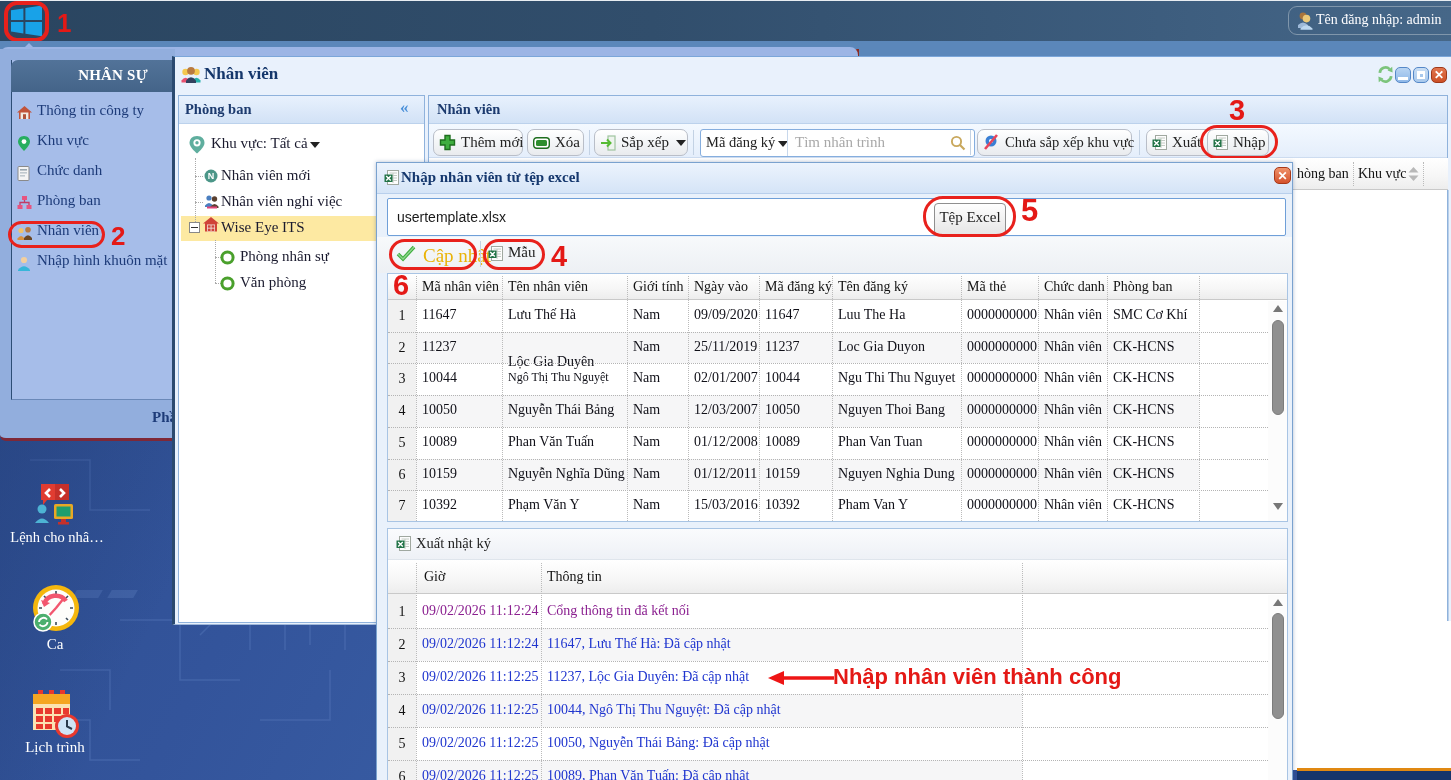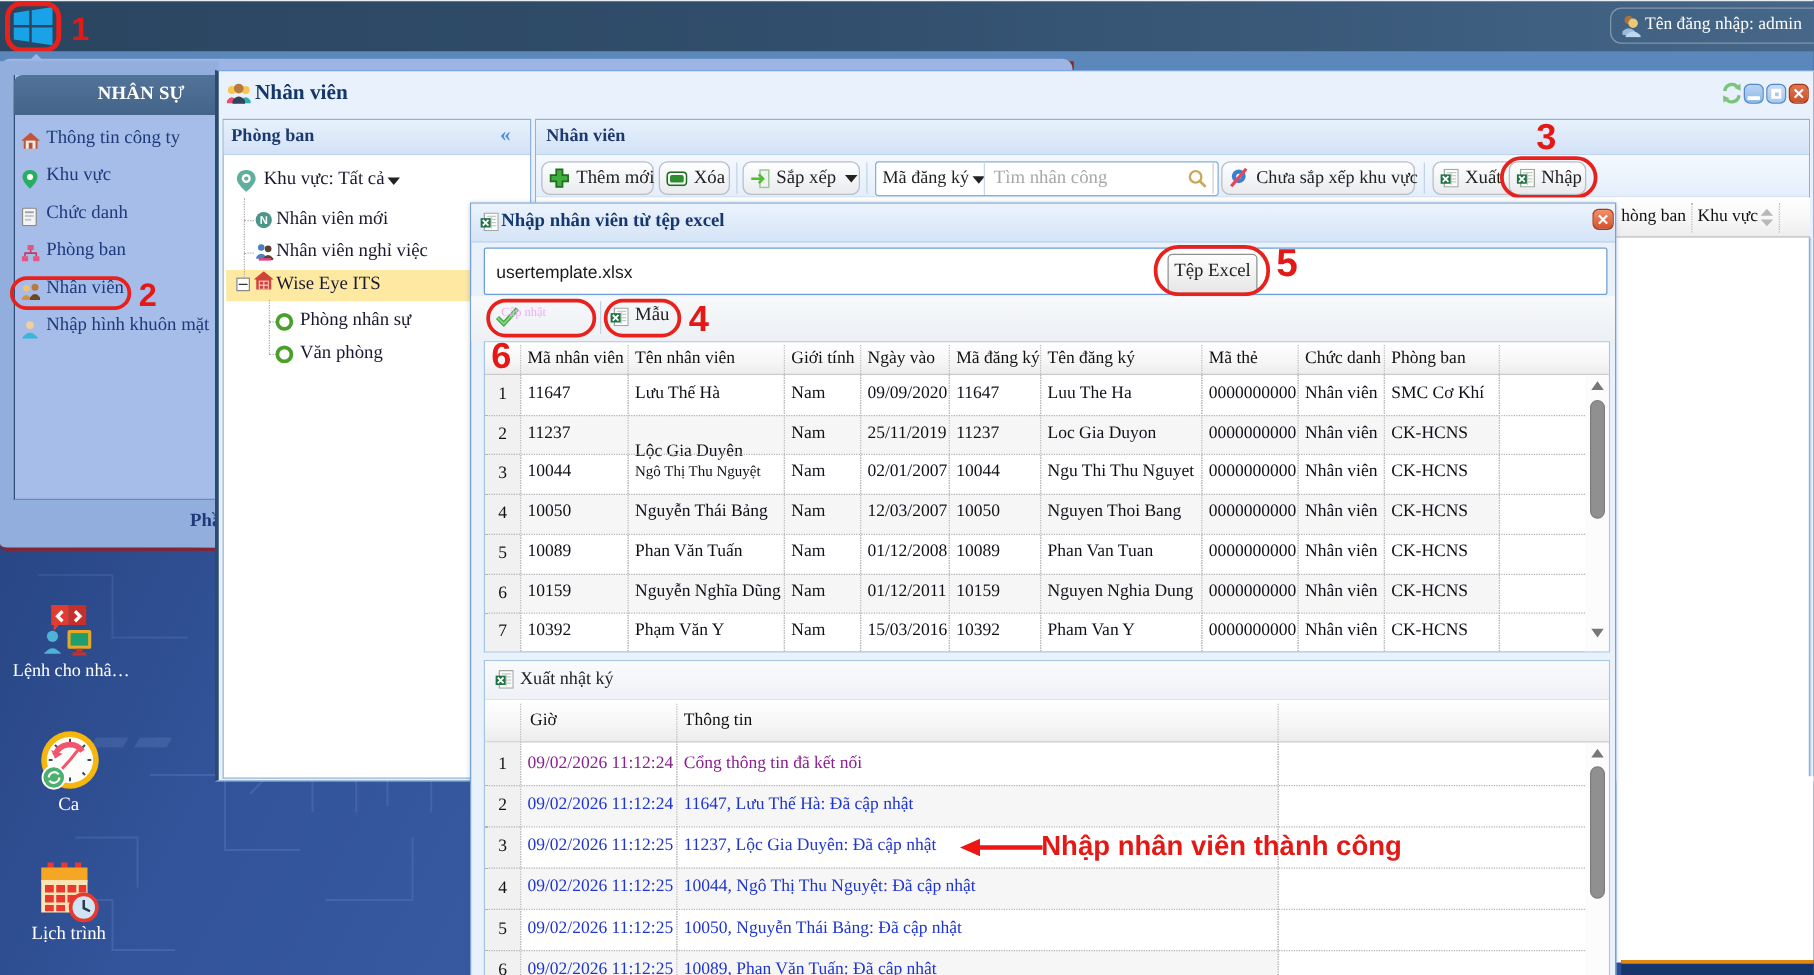--- a/index.html
+++ b/index.html
@@ -270,21 +270,21 @@
     </span>
     <span style="margin-left:5px;">Sắp xếp</span>
     <span style="margin-left:7px;width:0;height:0;border-left:5px solid transparent;border-right:5px solid transparent;border-top:6px solid #222;display:inline-block;"></span>
   </div>
 <div class="abs" style="left:693px;top:130px;width:1px;height:25px;background:#c3d2e4;"></div>
 
 <div class="abs" style="left:700px;top:129px;width:275px;height:28px;background:#fff;border:1px solid #86aede;border-radius:3px;"></div>
 <div class="abs" style="left:706px;top:134px;font-size:14.5px;color:#222;">Mã đăng ký</div>
 <div class="abs" style="left:778px;top:141px;width:0;height:0;border-left:5px solid transparent;border-right:5px solid transparent;border-top:6px solid #222;"></div>
 <div class="abs" style="left:787px;top:130px;width:1px;height:26px;background:#c8d8ec;"></div>
-<div class="abs" style="left:795px;top:134px;font-size:15px;color:#a8a8a8;">Tìm nhân công</div>
+<div class="abs" style="left:795px;top:134px;font-size:15px;color:#a8a8a8;">Tìm nhân trình</div>
 <svg class="abs" style="left:950px;top:135px;" width="16" height="16" viewBox="0 0 16 16">
  <circle cx="6.5" cy="6.5" r="4.6" fill="none" stroke="#c9a85d" stroke-width="1.9"></circle>
  <path d="M10 10 L14.5 14.5" stroke="#c9a85d" stroke-width="2.2"></path>
 </svg>
 <div class="abs" style="left:970px;top:130px;width:1px;height:25px;background:#c3d2e4;"></div>
 <div class="btn" style="left:977px;top:129px;width:155px;">
     <span style="margin-left:5px;display:inline-flex;">
       <svg width="17" height="17" viewBox="0 0 17 17">
         <circle cx="8" cy="7" r="5.5" fill="#3a7fd4"></circle>
         <circle cx="8" cy="7" r="2" fill="#fff"></circle>
@@ -354,21 +354,21 @@
 <div class="abs" style="left:397px;top:209px;font-family:'Liberation Sans',sans-serif;font-size:14px;color:#1a1a1a;">usertemplate.xlsx</div>
 <div class="abs" style="left:934px;top:203px;width:72px;height:32px;border:1px solid #8f8f8f;border-radius:4px;background:linear-gradient(#fefefe,#e6e6e6);font-size:15px;color:#222;text-align:center;line-height:26px;">Tệp Excel</div>
 <div class="abs" style="left:923px;top:196px;width:93px;height:41px;border:3px solid #e8211c;border-radius:20px;"></div>
 <div class="ann abs" style="left:1021px;top:193px;font-size:31px;">5</div>
 
 <div class="abs" style="left:377px;top:237px;width:915px;height:36px;background:linear-gradient(#f7f9fb,#edf0f4);"></div>
 <div class="abs" style="left:396px;top:245px;"><svg width="20" height="17" viewBox="0 0 20 17">
       <path d="M2 9 L7 14 L18 2" stroke="#3fae3f" stroke-width="3.6" fill="none"></path>
       <path d="M2 9 L7 14 L18 2" stroke="#8fd48f" stroke-width="1.4" fill="none"></path>
     </svg></div>
-<div class="abs" style="left:401px;top:245px;font-size:10px;color:#f0abfc;">Cập nhật</div>
+<div class="abs" style="left:423px;top:245px;font-size:19px;color:#eab308;">Cập nhật</div>
 <div class="abs" style="left:389px;top:239px;width:88px;height:31px;border:3px solid #e8211c;border-radius:16px;"></div>
 
 <div class="abs" style="left:480px;top:241px;width:1px;height:26px;background:#c3d2e4;"></div>
 <div class="abs" style="left:488px;top:246px;"><svg width="15" height="15" viewBox="0 0 15 15">
       <rect x="3.5" y="0.5" width="11" height="14" fill="#fdfdfd" stroke="#a0a8a0"></rect>
       <g stroke="#c4ccc4" stroke-width="1">
         <path d="M5.5 3 h7.5 M5.5 5.5 h7.5 M5.5 8 h7.5 M5.5 10.5 h7.5 M9 3 v10"></path>
       </g>
       <rect x="0.5" y="4.5" width="8" height="7.5" fill="#217346"></rect>
       <path d="M2.2 6 l4.6 4.5 M6.8 6 l-4.6 4.5" stroke="#fff" stroke-width="1.4"></path>

